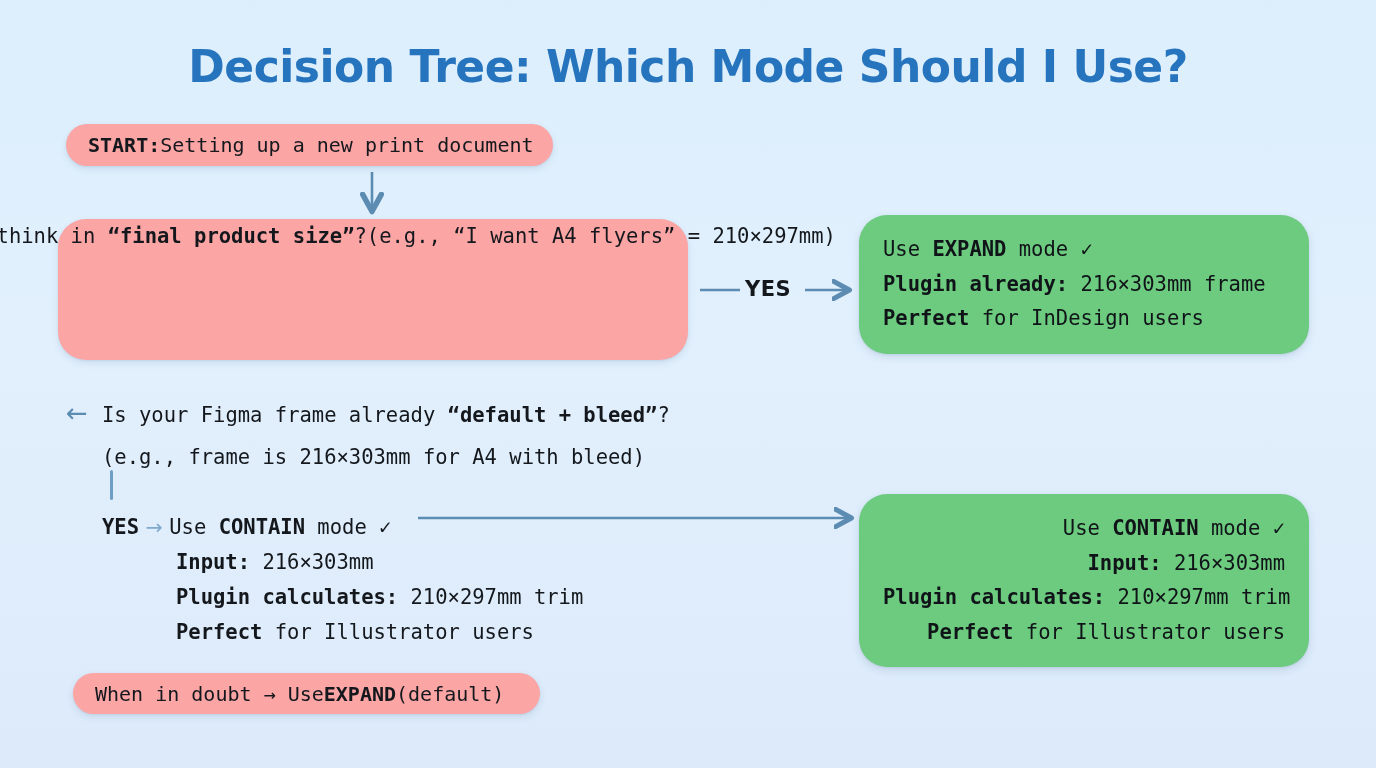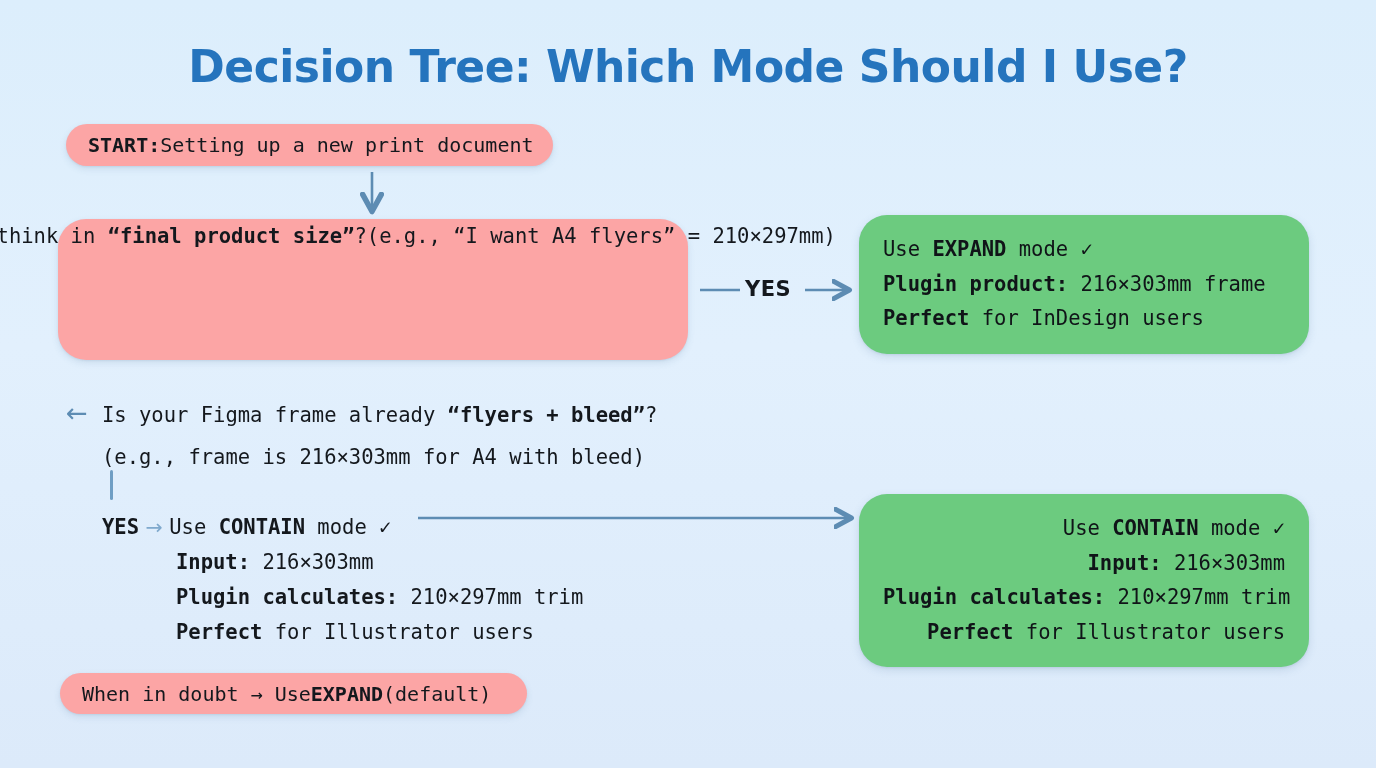--- a/index.html
+++ b/index.html
@@ -94,21 +94,21 @@
     font-size: 20.5px;
     line-height: 34.5px;
     white-space: nowrap;
     color: #101418;
   }
   #expand-result { left: 859px; top: 215px; }
   #contain-result { left: 859px; top: 494px; text-align: right; }
 
   
   #doubt-box {
-    left: 60px;
+    left: 73px;
     top: 673px;
     width: 467px;
     height: 41px;
     display: flex;
     align-items: center;
     padding: 0 22px;
     font-size: 20px;
     white-space: nowrap;
   }
 
@@ -201,27 +201,27 @@
       <span> Setting up a new print document</span>
   </div>
 
   <div class="card rounded mono" id="decision-box">
     <div><span>Do you think in </span><span class="b">“final product size”</span><span>?</span></div>
     <div>(e.g., “I want A4 flyers” = 210×297mm)</div>
   </div>
 
   <div class="card rounded green mono result-box" id="expand-result">
     <div><span>Use </span><span class="b">EXPAND</span><span> mode ✓</span></div>
-    <div><span class="b">Plugin product:</span><span> 216×303mm frame</span></div>
+    <div><span class="b">Plugin already:</span><span> 216×303mm frame</span></div>
     <div><span class="b">Perfect</span><span> for InDesign users</span></div>
   </div>
 
   <div id="branch-block" class="mono">
     <div class="branch-line" id="q2-line1">
-      <span class="back-arrow">←</span><span>Is your Figma frame already </span><span class="b">“flyers + bleed”</span><span>?</span>
+      <span class="back-arrow">←</span><span>Is your Figma frame already </span><span class="b">“default + bleed”</span><span>?</span>
     </div>
     <div class="branch-line" id="q2-line2">(e.g., frame is 216×303mm for A4 with bleed)</div>
 
     <div class="branch-line" id="yes-line">
       <span class="b">YES</span><span class="thin-arrow"> → </span><span>Use </span><span class="b">CONTAIN</span><span> mode ✓</span>
     </div>
 
     <div class="indent-line" id="ind-1"><span class="b">Input:</span><span> 216×303mm</span></div>
     <div class="indent-line"><span class="b">Plugin calculates:</span><span> 210×297mm trim</span></div>
     <div class="indent-line"><span class="b">Perfect</span><span> for Illustrator users</span></div>

